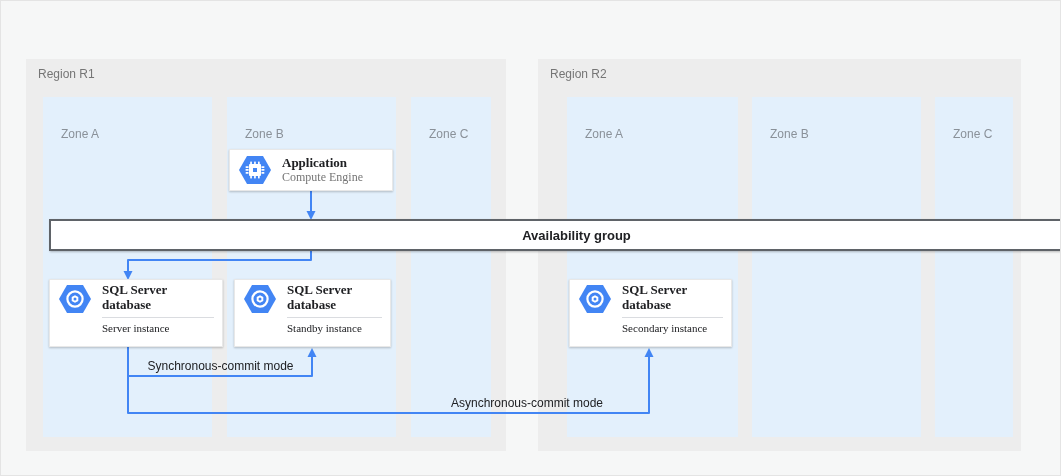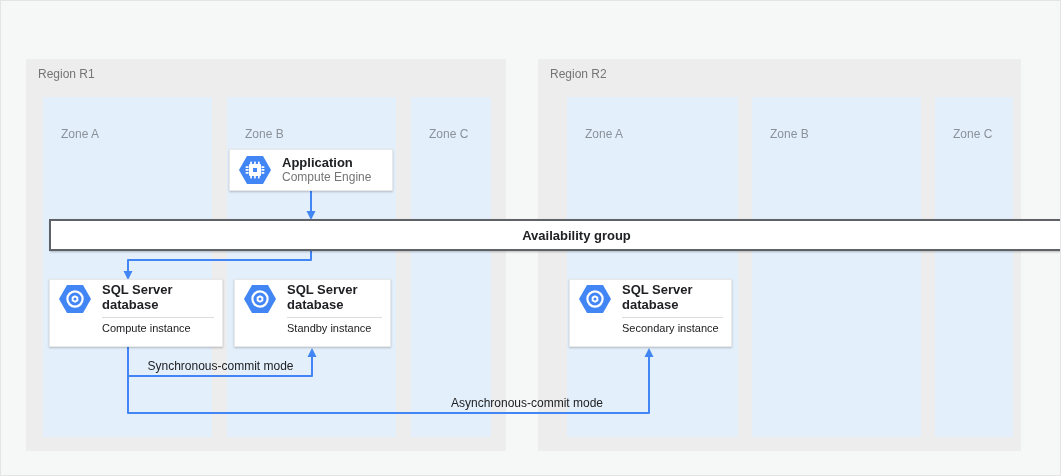--- a/index.html
+++ b/index.html
@@ -24,21 +24,21 @@
   
   .region { position:absolute; background:#ededed; }
   .region-label { position:absolute; left:12px; top:8px; font-size:12px; color:#757575; }
   .zone { position:absolute; top:96px; height:340px; background:#e3f0fc; }
   .zone-label { position:absolute; left:18px; top:30px; font-size:12px; color:#8a9199; }
 
   
   .node {
     position:absolute; background:#fff; border:1px solid #e8e8e8;
     box-shadow: 0 1px 2px rgba(0,0,0,.22);
-    display:flex; align-items:center; padding:4px 8px;
+    display:flex; align-items:center; padding:4px 8px;font-family:Liberation Serif, serif;
   }
   .hexicon { width:34px; height:30px; flex:0 0 34px; }
   .node-text { margin-left:10px; flex:1; }
   .node-title { font-size:13px; font-weight:bold; color:#202124; line-height:15px; }
   .node-sub   { font-size:12px; color:#757575; line-height:15px; }
 
   .sqlnode { align-items:flex-start; padding:2px 8px 6px 8px; }
   .sqlnode .hexicon { margin-top:2px; }
   .sql-title { font-size:13px; font-weight:bold; color:#202124; line-height:15px; width:92px; }
   .sql-divider { border:0; border-top:1px solid #dadce0; margin:5px 0 4px 0; }
@@ -143,21 +143,21 @@
   <div class="node sqlnode" style="left:48px; top:278px; width:174px; height:68px;">
     <svg class="hexicon" viewBox="0 0 34 30">
       <polygon points="9,1 25,1 33,15 25,29 9,29 1,15" fill="#4285f4"></polygon>
       <circle cx="17" cy="15" r="7.6" fill="none" stroke="#fff" stroke-width="2.2"></circle>
       <polygon points="17,11.2 20.3,13.1 20.3,16.9 17,18.8 13.7,16.9 13.7,13.1" fill="#fff"></polygon>
       <circle cx="17" cy="15" r="1.5" fill="#4285f4"></circle>
     </svg>
     <div class="node-text">
       <div class="sql-title">SQL Server database</div>
       <hr class="sql-divider">
-      <div class="sql-sub">Compute instance</div>
+      <div class="sql-sub">Server instance</div>
     </div>
   </div>
 
   <div class="node sqlnode" style="left:233px; top:278px; width:157px; height:68px;">
     <svg class="hexicon" viewBox="0 0 34 30">
       <polygon points="9,1 25,1 33,15 25,29 9,29 1,15" fill="#4285f4"></polygon>
       <circle cx="17" cy="15" r="7.6" fill="none" stroke="#fff" stroke-width="2.2"></circle>
       <polygon points="17,11.2 20.3,13.1 20.3,16.9 17,18.8 13.7,16.9 13.7,13.1" fill="#fff"></polygon>
       <circle cx="17" cy="15" r="1.5" fill="#4285f4"></circle>
     </svg>

